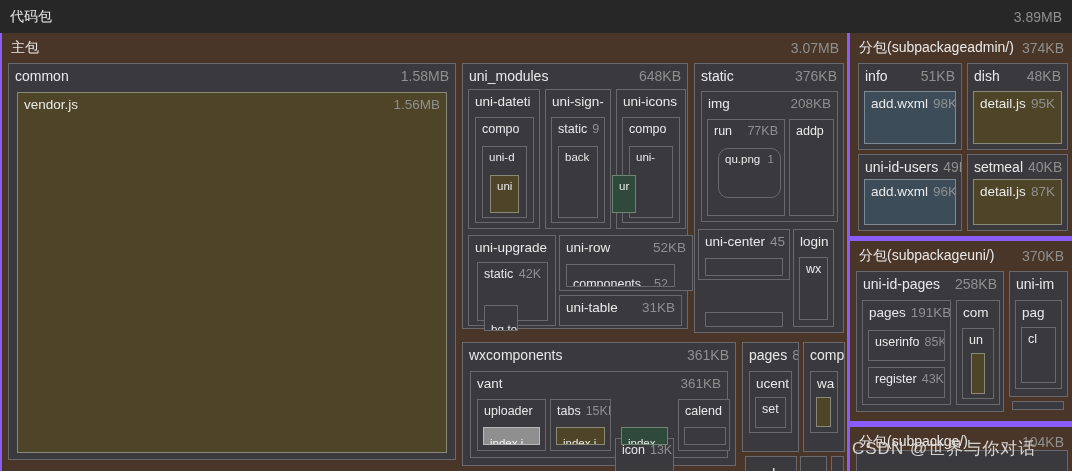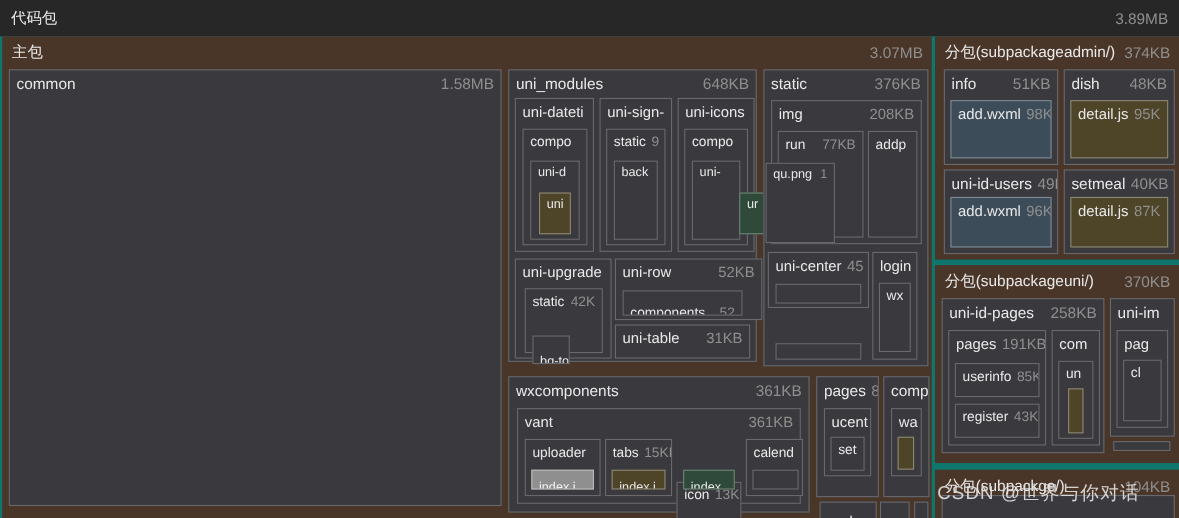--- a/index.html
+++ b/index.html
@@ -42,21 +42,21 @@
   .t-gray{background:var(--gray,#8f8f8f);border-color:#b8b8b8;}
   .t-gray .lbl{color:#f4f4f4;}
   .watermark{
     position:absolute;left:852px;top:437px;z-index:40;
     font-size:17px;letter-spacing:1px;color:rgba(224,224,224,.92);white-space:nowrap;
   }
 </style>
 </head>
 <body>
 
-<div class="canvas" style="--brown: #4a3628; --box: #3a3a3e; --olive: #4e4428; --blue: #3c4c59; --green: #2f4a3a; --gray: #8f8f8f; background: #0f766e; text-decoration: underline;">
+<div class="canvas" style="--brown: #4a3628; --box: #3a3a3e; --olive: #4e4428; --blue: #3c4c59; --green: #2f4a3a; --gray: #8f8f8f; background: #8b5cf6; text-decoration: underline;">
 
   <div class="topbar">
     <span class="lbl">代码包</span>
     <span class="sz">3.89MB</span>
   </div>
 
   <div class="panel" style="left:2px;top:33px;width:845px;height:438px">
     <div class="panel-hdr">
       <span class="lbl">主包</span>
       <span class="sz">3.07MB</span>
@@ -84,20 +84,26 @@
     </div>
   </div>
 
   <div id="nodes-layer">
       <div class="node t-g d0" style="left: 8px; top: 63px; width: 448px; height: 397px;">
         <div class="hdr">
           <span class="lbl">common</span>
           <span class="sz">1.58MB</span>
         </div>
       </div>
+      <div class="node t-olive d1" style="left: 17px; top: 92px; width: 430px; height: 361px;">
+        <div class="hdr">
+          <span class="lbl">vendor.js</span>
+          <span class="sz">1.56MB</span>
+        </div>
+      </div>
       <div class="node t-g d0" style="left: 462px; top: 63px; width: 226px; height: 266px;">
         <div class="hdr">
           <span class="lbl">uni_modules</span>
           <span class="sz">648KB</span>
         </div>
       </div>
       <div class="node t-g d1" style="left: 468px; top: 89px; width: 72px; height: 140px;">
         <div class="hdr">
           <span class="lbl">uni-dateti</span>
         </div>
@@ -141,21 +147,21 @@
       <div class="node t-g d2" style="left: 622px; top: 117px; width: 58px; height: 106px;">
         <div class="hdr">
           <span class="lbl">compo</span>
         </div>
       </div>
       <div class="node t-g d3" style="left: 629px; top: 146px; width: 44px; height: 72px;">
         <div class="hdr">
           <span class="lbl">uni-</span>
         </div>
       </div>
-      <div class="node t-green d3" style="left: 672px; top: 175px; width: 24px; height: 38px;">
+      <div class="node t-green d3" style="left: 612px; top: 175px; width: 24px; height: 38px;">
         <div class="hdr">
           <span class="lbl">ur</span>
         </div>
       </div>
       <div class="node t-g d1" style="left: 468px; top: 235px; width: 88px; height: 91px;">
         <div class="hdr">
           <span class="lbl">uni-upgrade</span>
         </div>
       </div>
       <div class="node t-g d2" style="left: 477px; top: 262px; width: 71px; height: 59px;">
@@ -198,21 +204,21 @@
           <span class="lbl">img</span>
           <span class="sz">208KB</span>
         </div>
       </div>
       <div class="node t-g d2" style="left: 707px; top: 119px; width: 78px; height: 97px;">
         <div class="hdr">
           <span class="lbl">run</span>
           <span class="sz">77KB</span>
         </div>
       </div>
-      <div class="node t-g d3" style="left: 696px; top: 148px; width: 63px; height: 73px;">
+      <div class="node t-g d3" style="left: 718px; top: 148px; width: 63px; height: 50px; border-radius: 10px;">
         <div class="hdr">
           <span class="lbl">qu.png</span>
           <span class="sz">1</span>
         </div>
       </div>
       <div class="node t-g d2" style="left: 789px; top: 119px; width: 45px; height: 97px;">
         <div class="hdr">
           <span class="lbl">addp</span>
         </div>
       </div>

